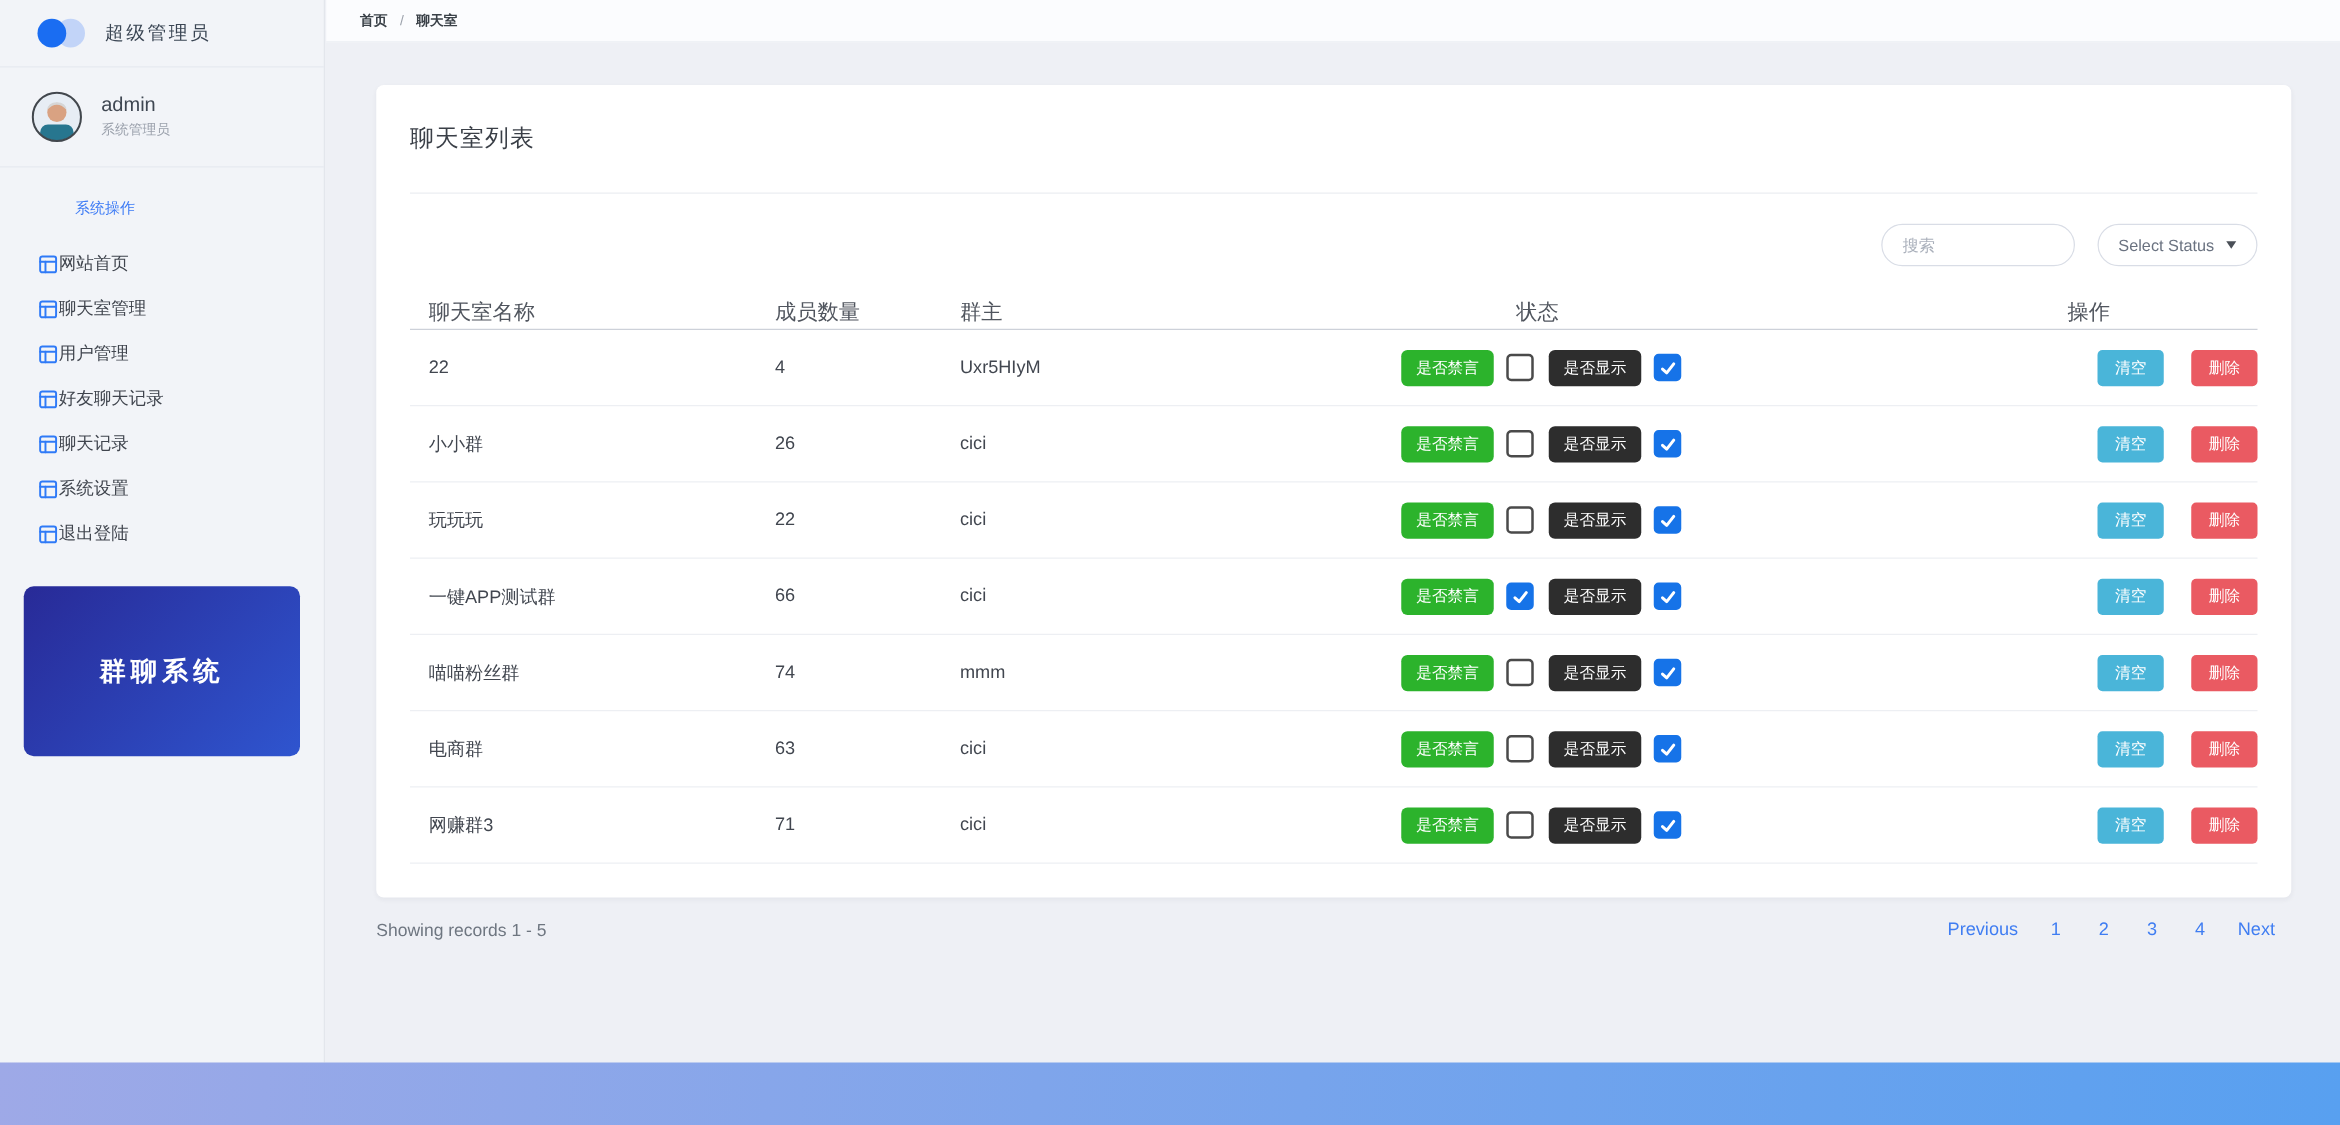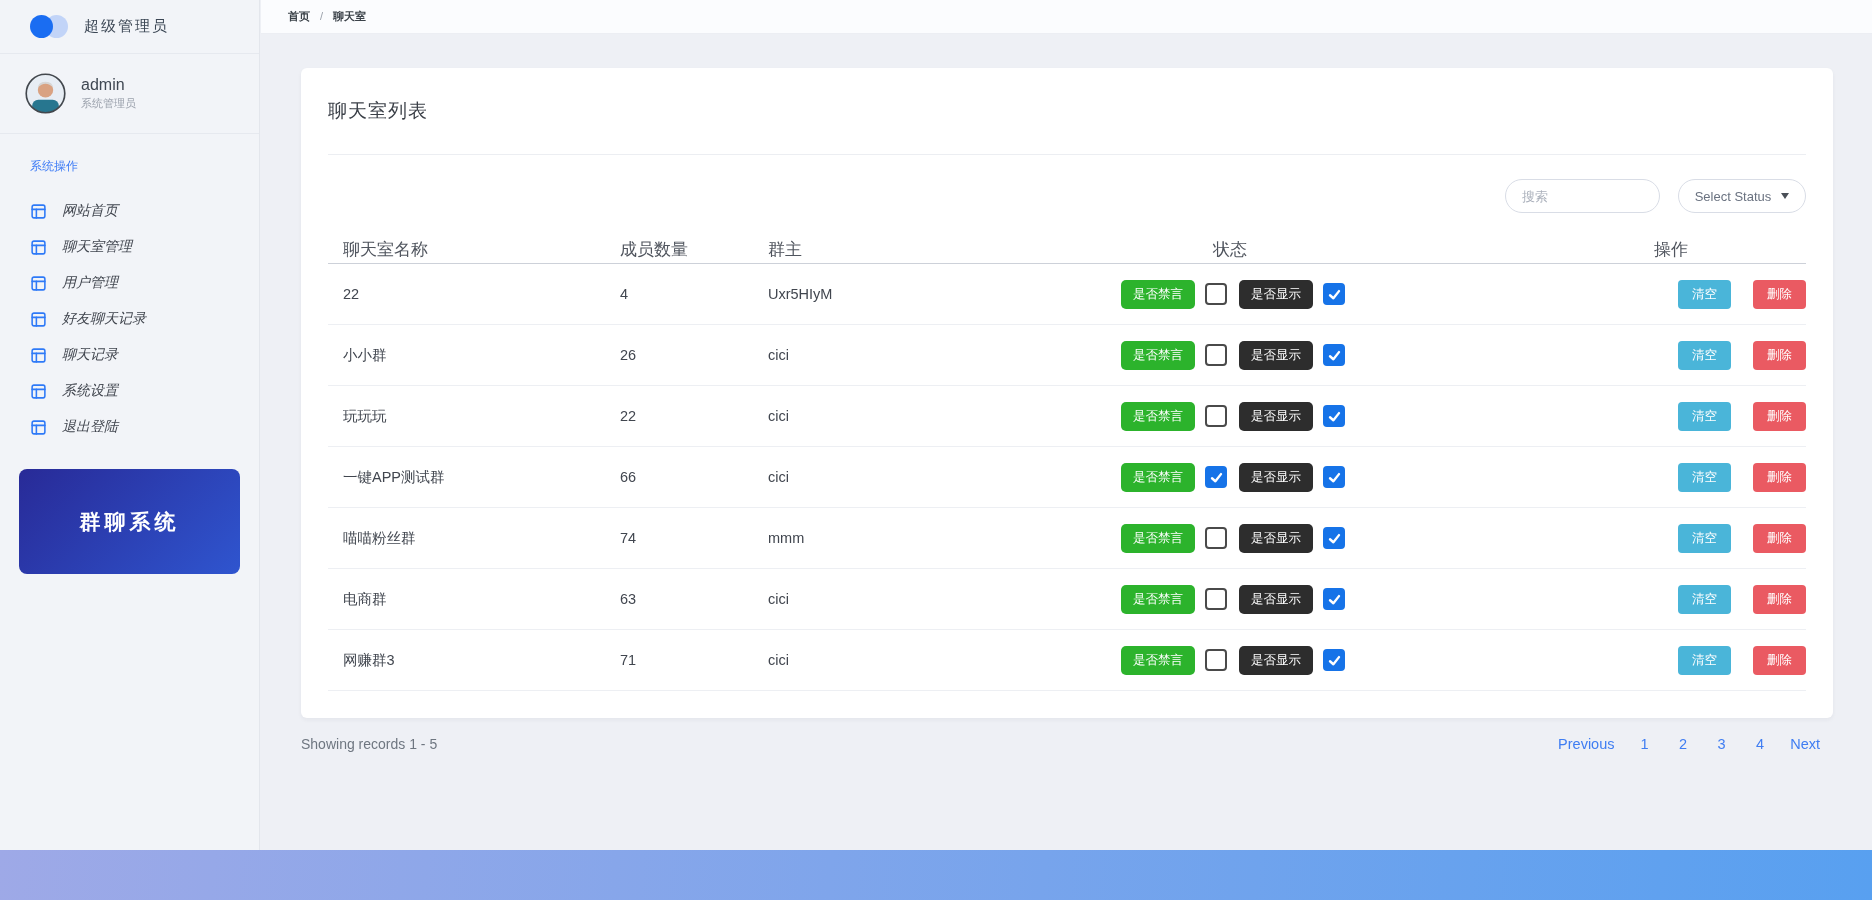--- a/index.html
+++ b/index.html
@@ -25,26 +25,26 @@
   .app-title { margin-left:16px; font-size:15px; letter-spacing:2px; color:#3b4654; font-weight:500; }
   .user-block {
     display:flex; align-items:center; padding:19px 0 19px 25px;
     border-bottom:1px solid #e6e9ef;
   }
   .avatar { width:41px; height:41px; flex:0 0 41px; }
   .user-meta { margin-left:15px; }
   .user-name { font-size:16px; color:#3f4752; }
   .user-role { font-size:11px; color:#9ba1ac; margin-top:2px; }
   .menu { padding:24px 0 0 30px; }
-  .menu-section { font-size:12px; color:var(--section-label,#3d7bf5); margin-bottom:18px; }
+  .menu-section { font-size:12px; color:var(--section-label,#3d7bf5); margin-bottom:18px;margin-left:30px; }
   .menu-item { display:flex; align-items:center; height:36px; cursor:pointer; }
   .menu-item .mi-icon { width:17px; height:17px; flex:0 0 17px; display:inline-flex; }
-  .menu-item .mi-label { margin-left:15px; font-size:14px; color:#40454e;font-style:italic; }
+  .menu-item .mi-label { font-size:14px; color:#40454e; }
   .brand-box {
-    position:absolute; left:19px; top:469px; width:221px; height:105px;
+    position:absolute; left:19px; top:469px; width:221px; height:136px;
     border-radius:8px;
     background:linear-gradient(135deg,var(--brand-g1,#282a97) 0%,var(--brand-g2,#2f55cf) 100%);
     display:flex; align-items:center; justify-content:center;
   }
   .brand-text { color:#fff; font-size:21px; font-weight:bold; letter-spacing:4px; }
   
   #topbar {
     position:absolute; left:261px; top:0; right:0; height:34px;
     background:#fbfcfe; border-bottom:1px solid #eceef3;
     display:flex; align-items:center; padding-left:27px;

